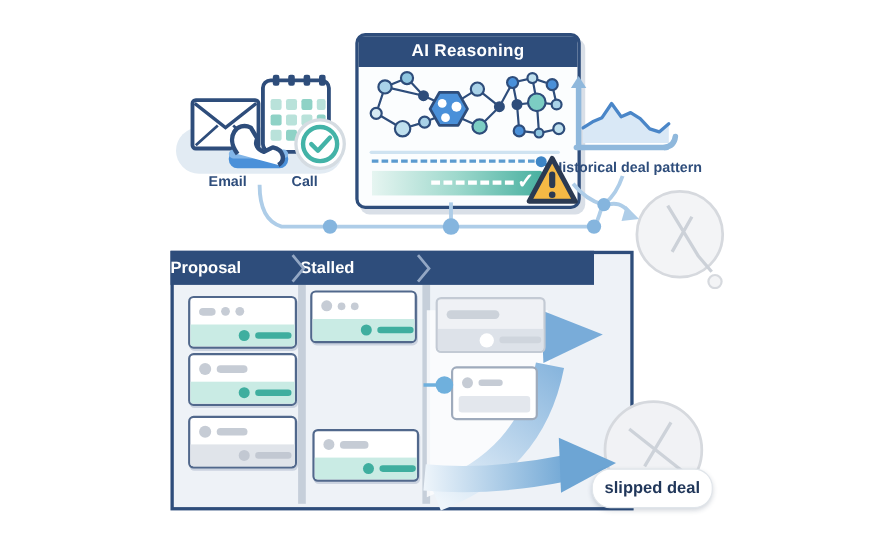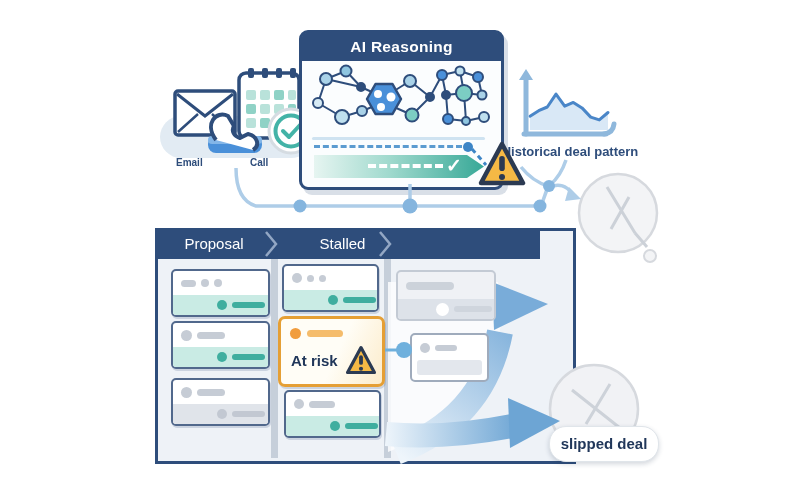--- a/index.html
+++ b/index.html
@@ -6,26 +6,26 @@
   .stage{position:relative;width:800px;height:500px;background:#ffffff;overflow:hidden;}
   svg{display:block}
   .abs{position:absolute}
 
   
   #connectors{position:absolute;inset:0;z-index:1;pointer-events:none}
   #swoosh{position:absolute;inset:0;z-index:2;pointer-events:none}
 
   
   .cloud{left:160px;top:116px;width:152px;height:42px;background:#e2ebf3;border-radius:24px}
-  .input-label{color:#2e4d7b;font-weight:bold;font-size:10px;text-align:left}
+  .input-label{color:#2e4d7b;font-weight:bold;font-size:13px;text-align:center}
   #email-label{left:176px;top:157px;width:62px}
   #call-label{left:250px;top:157px;width:54px}
 
   
-  .ai-panel{left:299px;top:30px;width:199px;height:154px;background:#fbfdfe;border:3px solid #2e4d7b;
+  .ai-panel{left:323px;top:30px;width:199px;height:154px;background:#fbfdfe;border:3px solid #2e4d7b;
             border-radius:9px;box-shadow:4px 5px 0 rgba(45,77,123,.18)}
   .ai-header{height:28px;background:#2e4d7b;border-radius:4px 4px 0 0;color:#fff;font-weight:bold;
              font-size:15.5px;text-align:center;line-height:28px;letter-spacing:.3px}
   .divider{left:10px;top:104px;width:173px;height:3px;background:#cfe3f1;border-radius:2px}
   .dash-line{left:12px;top:112px;width:148px;border-top:3px dashed #5b9bd0}
   .dash-dot{left:161px;top:109px;width:10px;height:10px;border-radius:50%;background:#3d85c6}
   .progress{left:12px;top:122px;width:170px;height:23px;
             background:linear-gradient(90deg,#e6f5f1,#9fd9cd 45%,#37a897);
             clip-path:polygon(0 0,90% 0,100% 50%,90% 100%,0 100%)}
   .progress .pdash{position:absolute;left:32%;top:9px;width:44%;border-top:4px dashed #ffffff}
@@ -34,30 +34,30 @@
   .warn-big{left:477px;top:140px;width:50px;height:50px;z-index:2}
 
   
   #historical-label{left:500px;top:144px;width:140px;text-align:center;color:#2e4d7b;
                     font-weight:bold;font-size:13px}
 
   
   .badge-top{left:553px;top:224px;width:80px;height:45px;background:#8097ac;border:1px solid #72879c;
              border-radius:7px;z-index:4;color:#fff;font-weight:bold;font-size:13.5px;line-height:1.3;
              text-align:center;padding-top:6px;box-sizing:border-box;box-shadow:0 2px 3px rgba(30,50,80,.25)}
-  .badge-bottom{left:549px;top:426px;width:108px;height:34px;background:#fff;border:1px solid #e0e5ea;
+  .badge-bottom{left:538px;top:426px;width:108px;height:34px;background:#fff;border:1px solid #e0e5ea;
                 border-radius:17px;z-index:4;color:#21375a;font-weight:bold;font-size:15px;
                 text-align:center;line-height:34px;box-shadow:0 2px 5px rgba(30,50,80,.2)}
   .shaft{left:536px;top:237px;width:16px;height:12px;background:#2e4d7b}
 
   
   .board{left:155px;top:228px;width:415px;height:230px;border:3px solid #2e4d7b;background:#eef2f7}
   .pipe-header{position:absolute;left:-3px;top:-3px;width:385px;height:31px;background:#2e4d7b;
                display:flex;align-items:center}
-  .pipe-cell{color:#fff;font-weight:normal;font-size:15px;text-align:center}
+  .pipe-cell{color:#fff;font-weight:bold;font-size:15px;}
   .cell-1{width:118px}.cell-2{width:114px}.cell-3{width:153px;padding-right:14px;box-sizing:border-box}
   .chev{position:absolute;top:2px}
   .sep{position:absolute;top:28px;width:7px;height:199px;background:#c6cfda}
   .sep1{left:113px}.sep2{left:226px}
 
   
   .card{position:absolute;background:#fff;border:2px solid #51688c;border-radius:5px;overflow:hidden;
         display:flex;flex-direction:column;z-index:3;box-shadow:1px 2px 0 rgba(45,74,122,.18)}
   .card .top{flex:1;display:flex;align-items:center;padding-left:8px;gap:5px}
   .ph-pill{height:7px;border-radius:4px;background:#c6ccd5}
@@ -268,34 +268,20 @@
       <div class="top">
           <span class="ph-dot" style="width:10px;height:10px"></span>
         <span class="ph-dot" style="width:7px;height:7px"></span>
           <span class="ph-dot" style="width:7px;height:7px"></span>
         </div>
       <div class="bot">
           <span class="bdot"></span>
           <span class="bline"></span>
         </div>
     </div>
-    <div class="card risk" style="left:120px;top:85px;width:101px;height:65px">
-      <div class="risk-toprow">
-          <span class="risk-dot"></span>
-        <span class="risk-line"></span>
-        </div>
-      <div class="risk-botrow">
-        <span class="risk-label">At risk</span>
-        <svg width="34" height="32" style="margin-left:6px;margin-top:2px" viewBox="0 0 50 50">
-          <polygon points="25,4 46,43 4,43" fill="#f5b945" stroke="#2b3a52" stroke-width="5" stroke-linejoin="round"></polygon>
-          <rect x="22" y="16" width="6" height="15" rx="3" fill="#2b3a52"></rect>
-          <circle cx="25" cy="37" r="3.2" fill="#2b3a52"></circle>
-        </svg>
-      </div>
-    </div>
     <div class="card" style="left:126px;top:159px;width:93px;height:44px">
       <div class="top">
           <span class="ph-dot" style="width:10px;height:10px"></span>
           <span class="ph-pill" style="width:26px"></span>
         </div>
       <div class="bot">
           <span class="bdot"></span>
           <span class="bline"></span>
         </div>
     </div>

